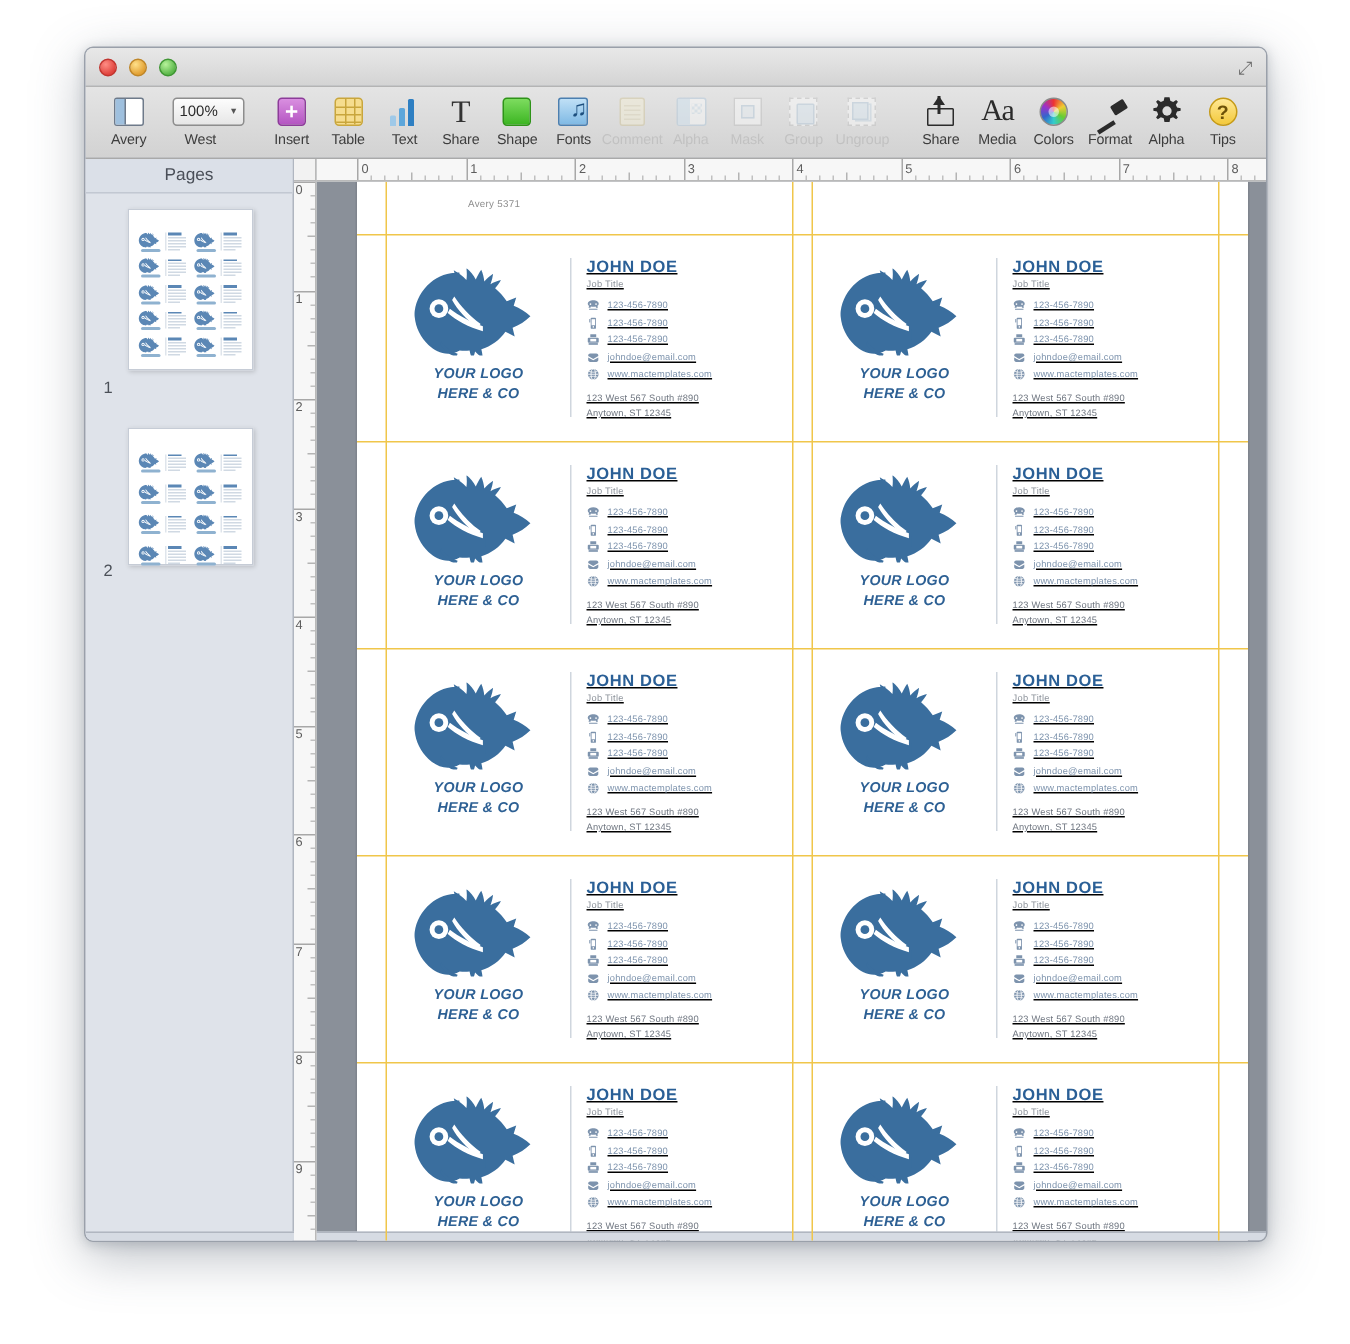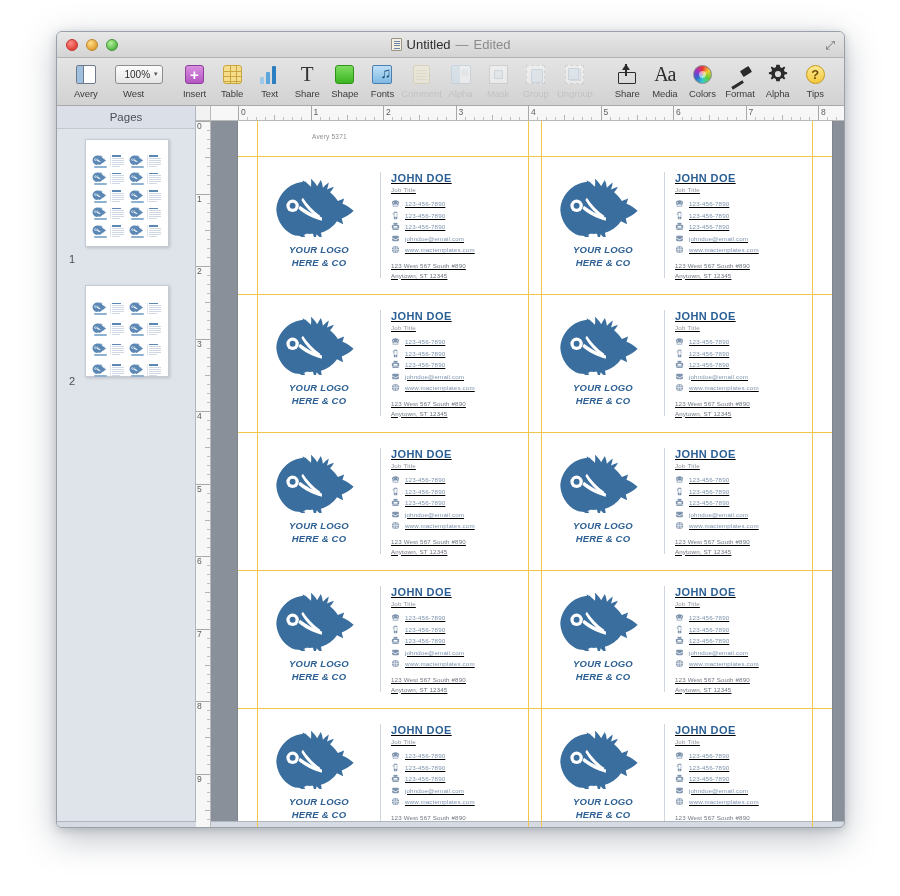--- a/index.html
+++ b/index.html
@@ -85,21 +85,21 @@
   .tb-item.dim .tb-label { color: #a6a6a6; }
   .tb-gap { width: 16px; }
   .tb-ico { height: 24px; display:flex; align-items:center; justify-content:center; }
 
   
   .ico-view { width:20px;height:19px;border:1.3px solid #6e7a8a;border-radius:2px;background:#fff;display:flex; }
   .ico-view i { display:block;width:7px;background:#9fc0de;border-right:1.3px solid #6e7a8a; }
   .zoom-ctl {
     height:19px;min-width:48px;border:1px solid #8d8d8d;border-radius:3px;
     background:linear-gradient(#fdfdfd,#e6e6e6);
-    display:flex;align-items:center;justify-content:flex-end;gap:4px;
+    display:flex;align-items:center;justify-content:space-between;gap:4px;
     font-size:10px;color:#2a2a2a;padding:0 4px;margin-left:10px;
   }
   .zoom-ctl .caret { font-size:7px;color:#555; }
 
   .ico-sq { width:19px;height:19px;border-radius:3px; }
   .ico-insert { background:linear-gradient(#d98fe0,#b455c2); border:1px solid #8c3c99;
                 position:relative; }
   .ico-insert::after{ content:"+";position:absolute;inset:0;color:#fff;font-size:15px;
                 line-height:17px;text-align:center;font-weight:bold;}
   .ico-table { background:#f6dd8e;border:1px solid #c9a63c;position:relative;overflow:hidden;}
@@ -289,26 +289,20 @@
 <body>
 
 <div id="root">
   <div class="window">
 
     <div class="titlebar">
       <div class="traffic">
         <span class="light red"></span>
         <span class="light yellow"></span>
         <span class="light green"></span>
-      </div>
-      <div class="title-wrap">
-        <span class="doc-icon"></span>
-        <span class="title-name">Untitled</span>
-        <span class="title-sep">—</span>
-        <span class="title-edited">Edited</span>
       </div>
       <span class="expand-icon">⤢</span>
     </div>
 
     <div class="toolbar">
 
       <div class="tb-item">
         <div class="tb-ico">
             <span class="ico-view">
               <i></i>

